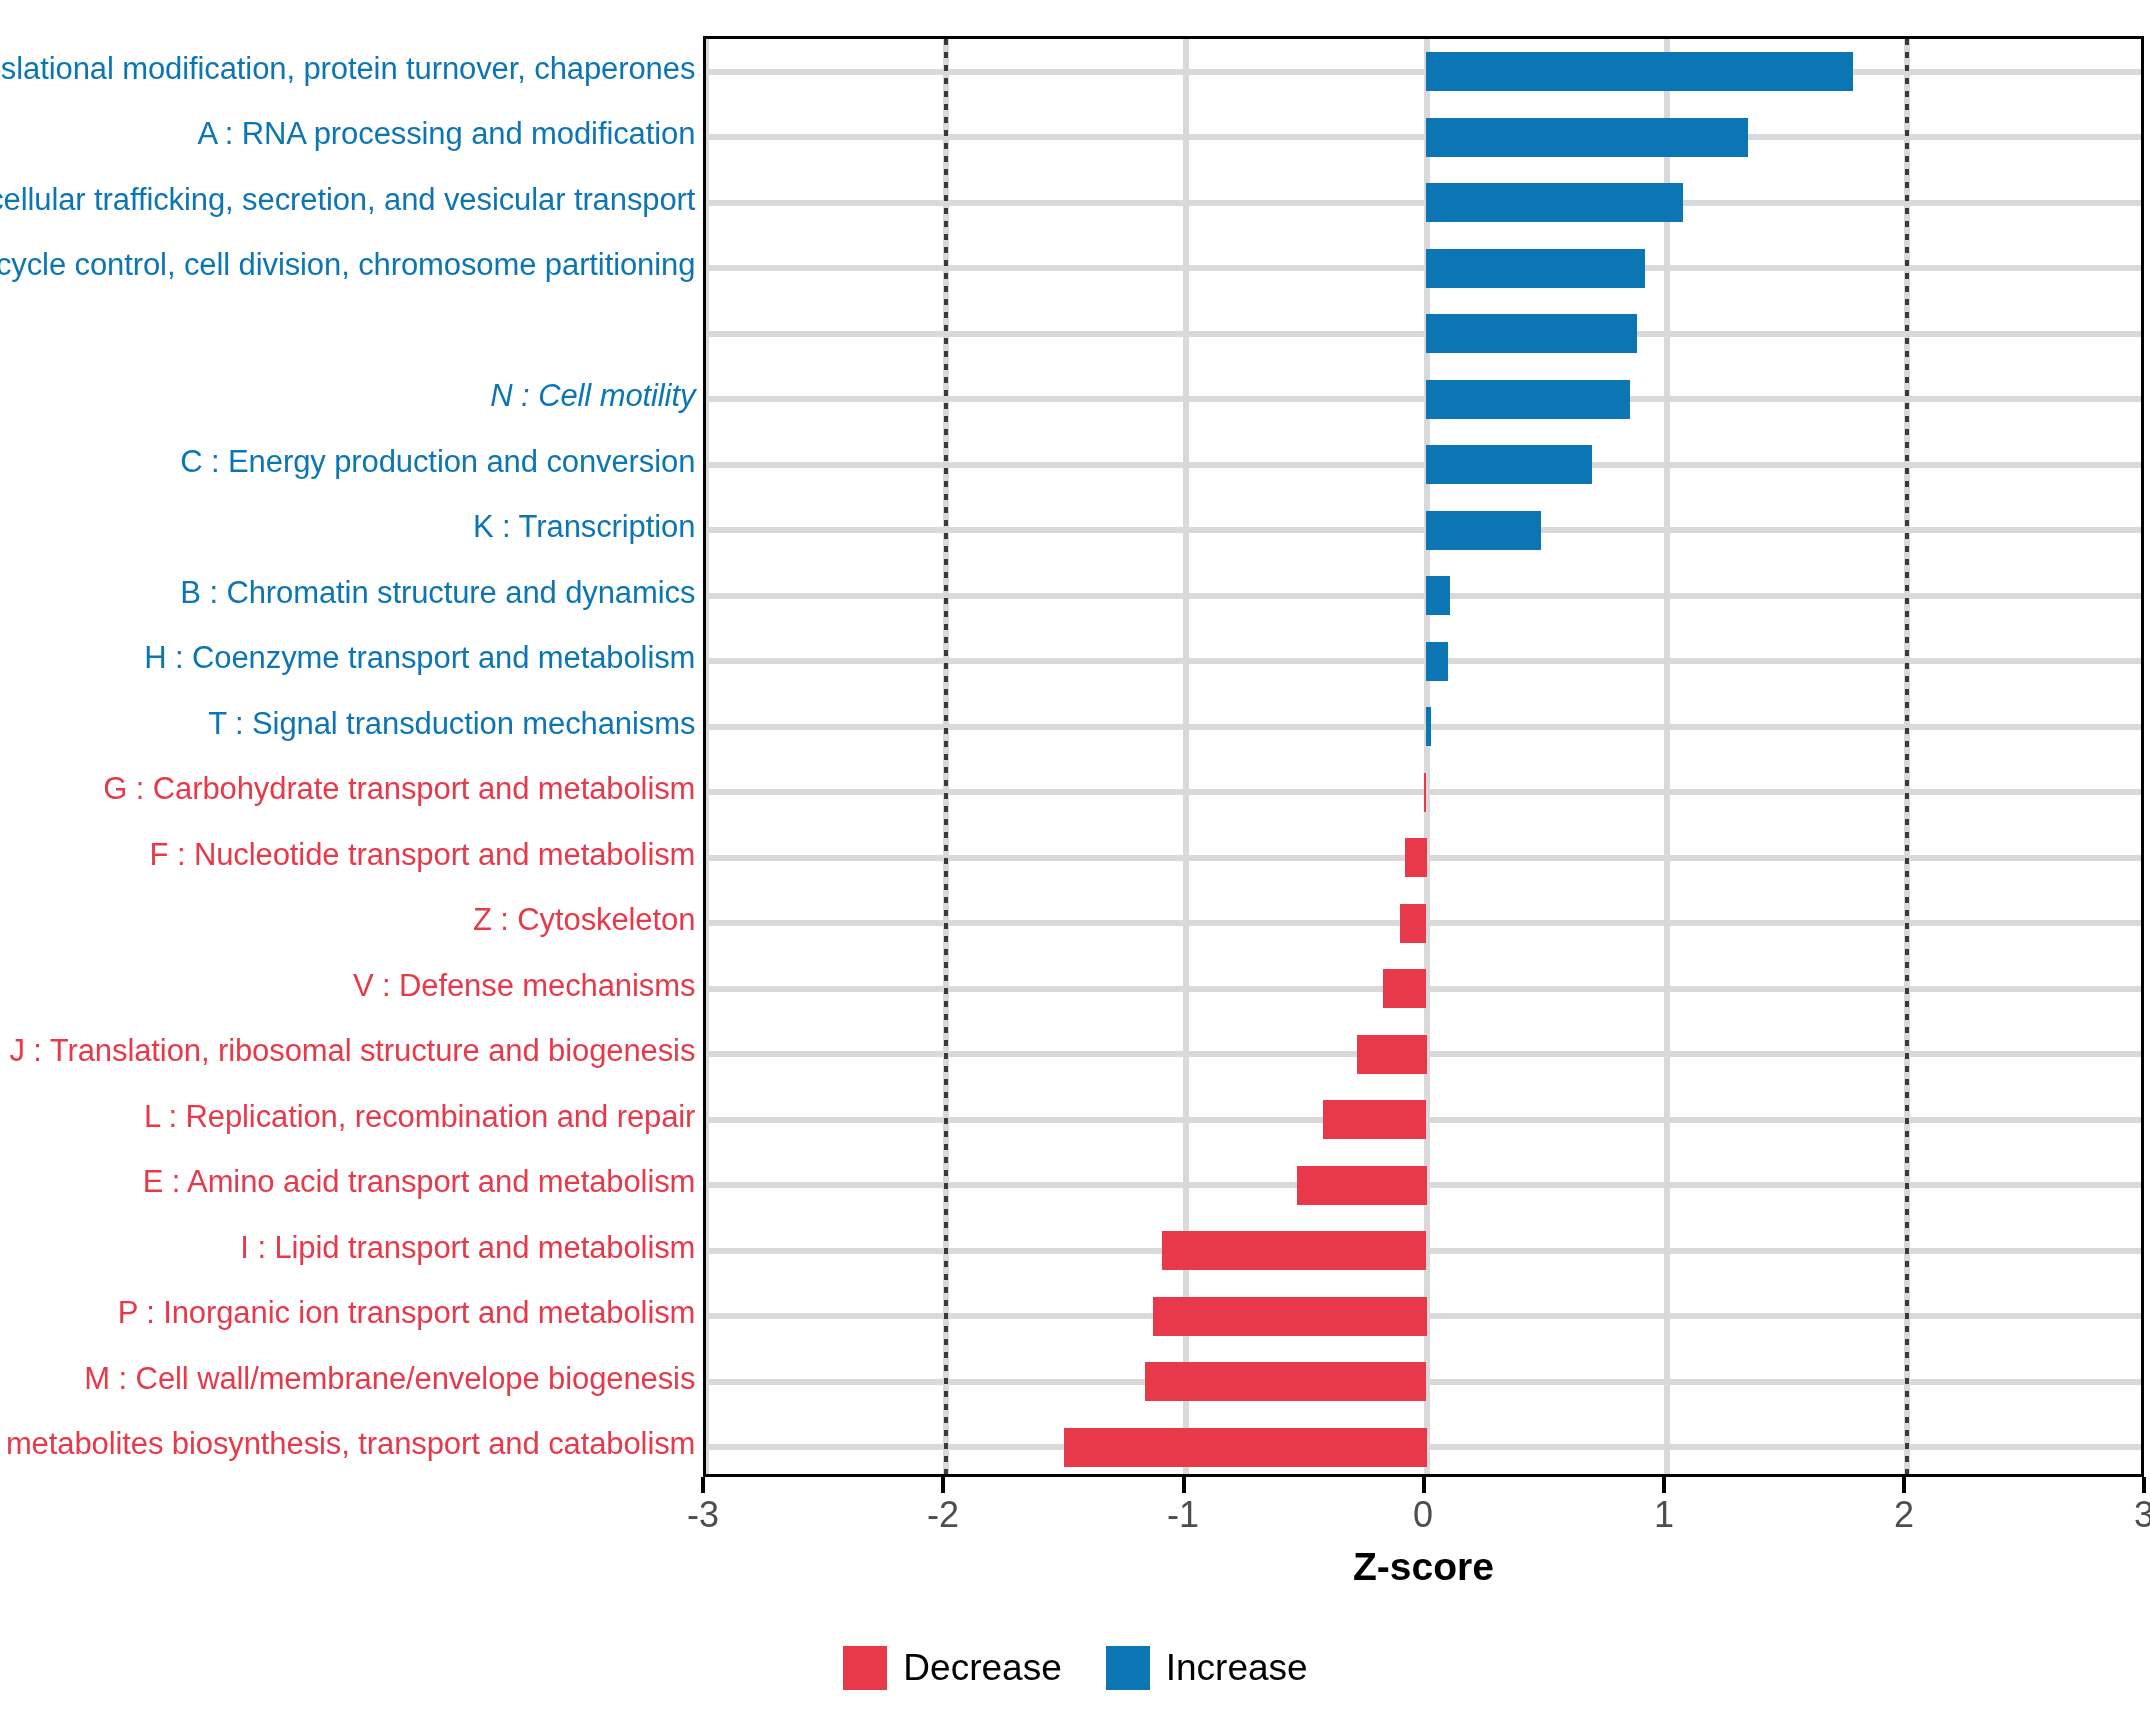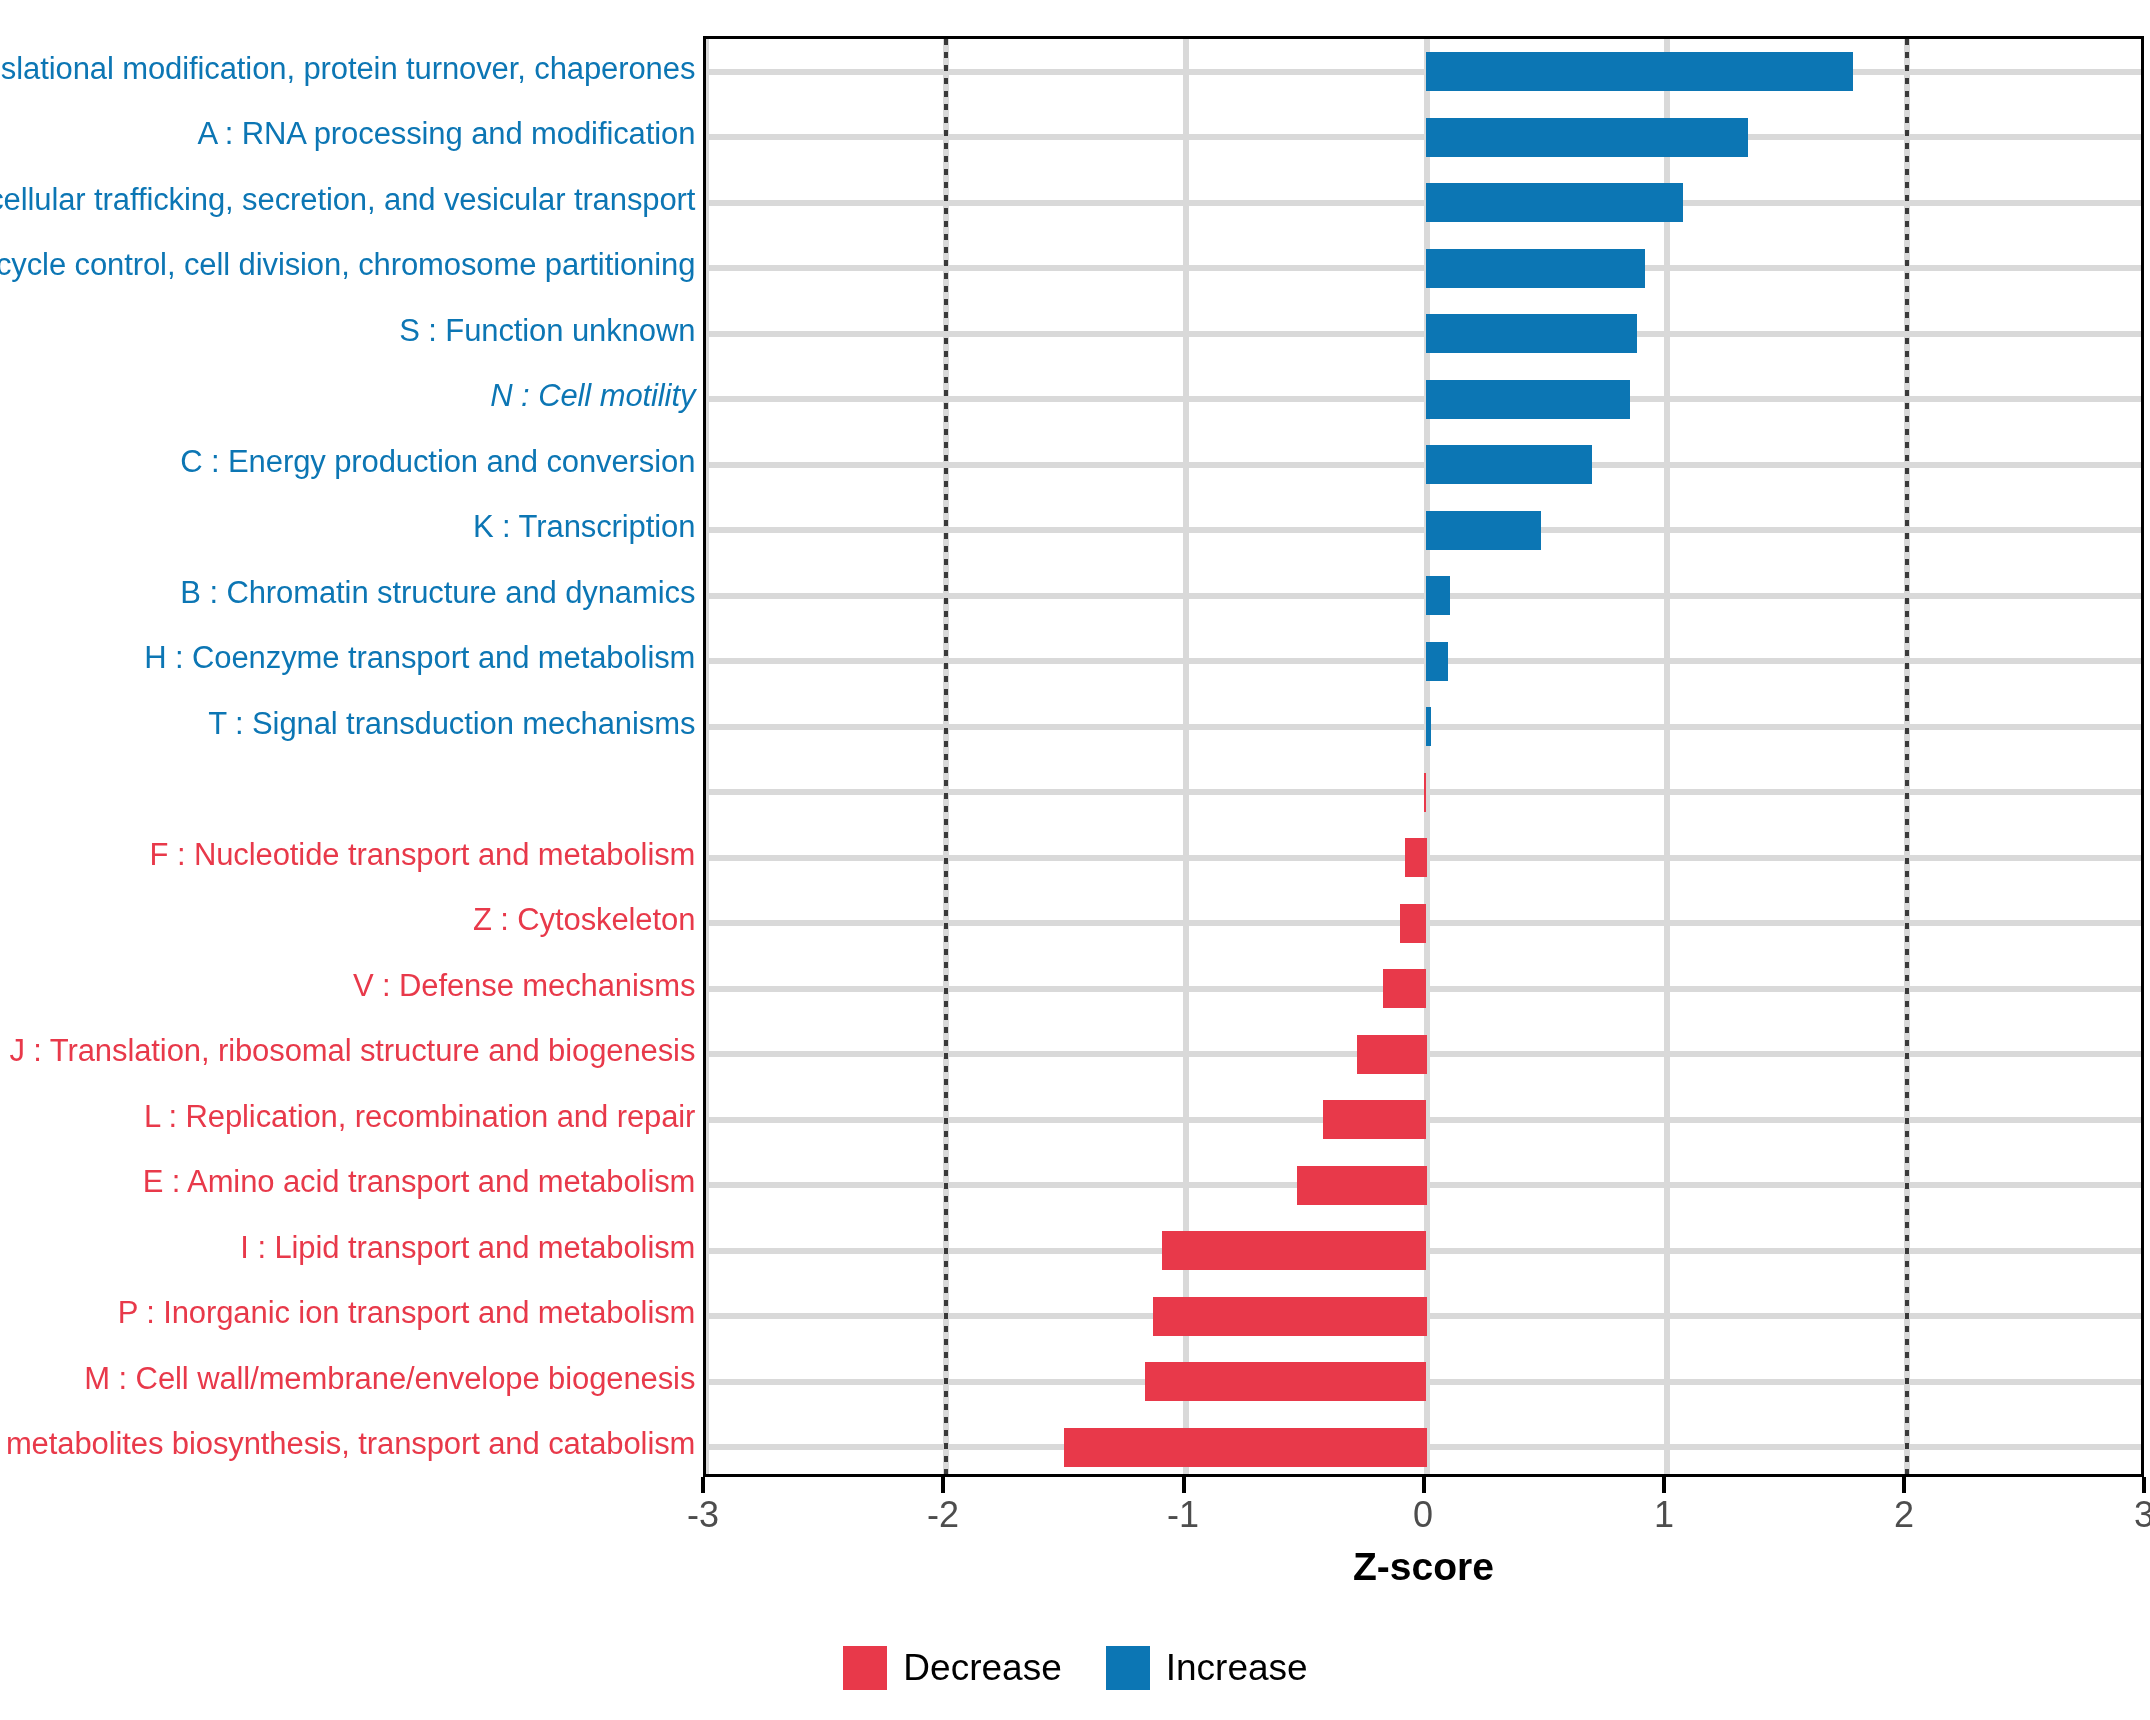--- a/index.html
+++ b/index.html
@@ -159,27 +159,27 @@
 </head>
 <body>
 
 <div id="figure">
 
   <div id="labels">
       <div class="cat-label up" style="top: 0px;">O : Posttranslational modification, protein turnover, chaperones</div>
       <div class="cat-label up" style="top: 65px;">A : RNA processing and modification</div>
       <div class="cat-label up" style="top: 131px;">U : Intracellular trafficking, secretion, and vesicular transport</div>
       <div class="cat-label up" style="top: 196px;">D : Cell cycle control, cell division, chromosome partitioning</div>
-      <div class="cat-label up" style="top: 262px;">S : Function unknown</div>
       <div class="cat-label up" style="top: 327px; font-style: italic;">N : Cell motility</div>
       <div class="cat-label up" style="top: 393px;">C : Energy production and conversion</div>
       <div class="cat-label up" style="top: 458px;">K : Transcription</div>
       <div class="cat-label up" style="top: 524px;">B : Chromatin structure and dynamics</div>
       <div class="cat-label up" style="top: 589px;">H : Coenzyme transport and metabolism</div>
       <div class="cat-label up" style="top: 655px;">T : Signal transduction mechanisms</div>
+      <div class="cat-label down" style="top: 720px;">G : Carbohydrate transport and metabolism</div>
       <div class="cat-label down" style="top: 786px;">F : Nucleotide transport and metabolism</div>
       <div class="cat-label down" style="top: 851px;">Z : Cytoskeleton</div>
       <div class="cat-label down" style="top: 917px;">V : Defense mechanisms</div>
       <div class="cat-label down" style="top: 982px;">J : Translation, ribosomal structure and biogenesis</div>
       <div class="cat-label down" style="top: 1048px;">L : Replication, recombination and repair</div>
       <div class="cat-label down" style="top: 1179px;">I : Lipid transport and metabolism</div>
       <div class="cat-label down" style="top: 1113px;">E : Amino acid transport and metabolism</div>
       <div class="cat-label down" style="top: 1244px;">P : Inorganic ion transport and metabolism</div>
       <div class="cat-label down" style="top: 1310px;">M : Cell wall/membrane/envelope biogenesis</div>
       <div class="cat-label down" style="top: 1375px;">Q : Secondary metabolites biosynthesis, transport and catabolism</div>

